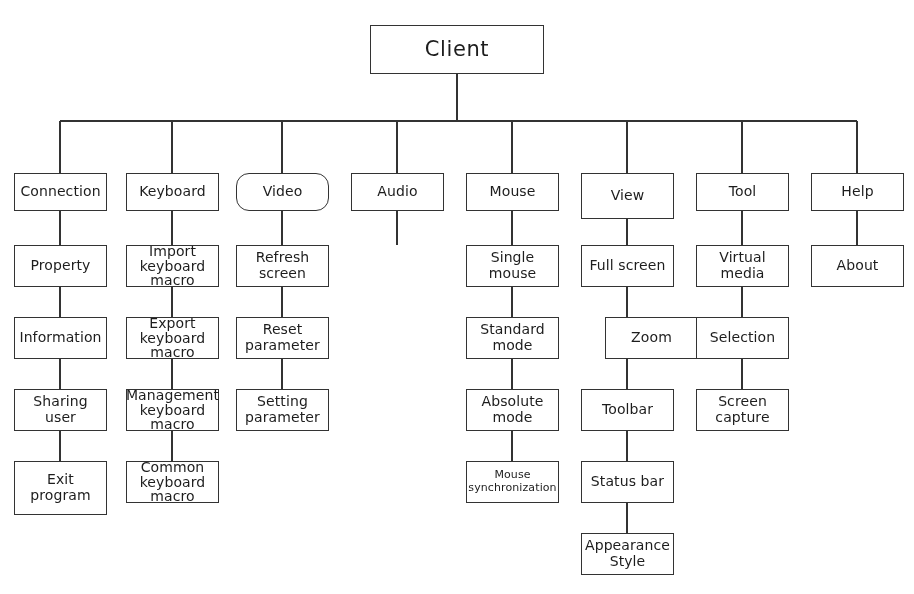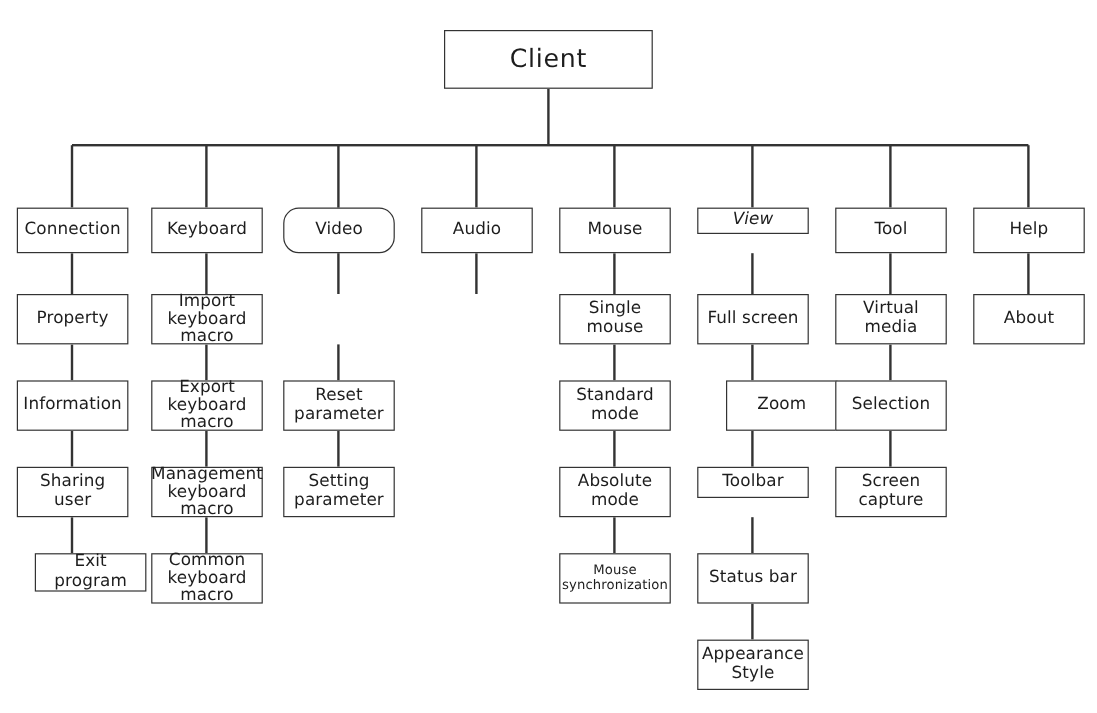--- a/index.html
+++ b/index.html
@@ -63,21 +63,21 @@
     <div class="edge h" style="left: 60px; top: 120.2px; width: 797px;"></div>
     <div class="edge v" style="left: 59.2px; top: 121px; height: 52px;"></div>
     <div class="node" style="left: 14px; top: 173px; width: 93px; height: 38px;">Connection</div>
     <div class="edge v" style="left: 59.2px; top: 211px; height: 34px;"></div>
     <div class="node" style="left: 14px; top: 245px; width: 93px; height: 42px;">Property</div>
     <div class="edge v" style="left: 59.2px; top: 287px; height: 30px;"></div>
     <div class="node" style="left: 14px; top: 317px; width: 93px; height: 42px;">Information</div>
     <div class="edge v" style="left: 59.2px; top: 359px; height: 30px;"></div>
     <div class="node" style="left: 14px; top: 389px; width: 93px; height: 42px;">Sharing user</div>
     <div class="edge v" style="left: 59.2px; top: 431px; height: 30px;"></div>
-    <div class="node" style="left: 14px; top: 461px; width: 93px; height: 32px; margin-left: 15px;">Exit
+    <div class="node" style="left: 14px; top: 461px; width: 93px; height: 54px;">Exit
 program</div>
     <div class="edge v" style="left: 171.2px; top: 121px; height: 52px;"></div>
     <div class="node" style="left: 126px; top: 173px; width: 93px; height: 38px;">Keyboard</div>
     <div class="edge v" style="left: 171.2px; top: 211px; height: 34px;"></div>
     <div class="node  tight" style="left: 126px; top: 245px; width: 93px; height: 42px;">Import
 keyboard
 macro</div>
     <div class="edge v" style="left: 171.2px; top: 287px; height: 30px;"></div>
     <div class="node  tight" style="left: 126px; top: 317px; width: 93px; height: 42px;">Export
 keyboard
@@ -86,20 +86,22 @@
     <div class="node  tight" style="left: 126px; top: 389px; width: 93px; height: 42px;">Management
 keyboard
 macro</div>
     <div class="edge v" style="left: 171.2px; top: 431px; height: 30px;"></div>
     <div class="node  tight" style="left: 126px; top: 461px; width: 93px; height: 42px;">Common
 keyboard
 macro</div>
     <div class="edge v" style="left: 281.2px; top: 121px; height: 52px;"></div>
     <div class="node" style="left: 236px; top: 173px; width: 93px; height: 38px; border-radius: 13px;">Video</div>
     <div class="edge v" style="left: 281.2px; top: 211px; height: 34px;"></div>
+    <div class="node" style="left: 236px; top: 245px; width: 93px; height: 42px;">Refresh
+screen</div>
     <div class="edge v" style="left: 281.2px; top: 287px; height: 30px;"></div>
     <div class="node" style="left: 236px; top: 317px; width: 93px; height: 42px;">Reset
 parameter</div>
     <div class="edge v" style="left: 281.2px; top: 359px; height: 30px;"></div>
     <div class="node" style="left: 236px; top: 389px; width: 93px; height: 42px;">Setting
 parameter</div>
     <div class="edge v" style="left: 396.2px; top: 121px; height: 52px;"></div>
     <div class="node" style="left: 351px; top: 173px; width: 93px; height: 38px;">Audio</div>
     <div class="edge v" style="left: 396.2px; top: 211px; height: 34px;"></div>
     <div class="edge v" style="left: 511.2px; top: 121px; height: 52px;"></div>
@@ -110,27 +112,27 @@
     <div class="edge v" style="left: 511.2px; top: 287px; height: 30px;"></div>
     <div class="node" style="left: 466px; top: 317px; width: 93px; height: 42px;">Standard
 mode</div>
     <div class="edge v" style="left: 511.2px; top: 359px; height: 30px;"></div>
     <div class="node" style="left: 466px; top: 389px; width: 93px; height: 42px;">Absolute
 mode</div>
     <div class="edge v" style="left: 511.2px; top: 431px; height: 30px;"></div>
     <div class="node small" style="left: 466px; top: 461px; width: 93px; height: 42px;">Mouse
 synchronization</div>
     <div class="edge v" style="left: 626.2px; top: 121px; height: 52px;"></div>
-    <div class="node" style="left: 581px; top: 173px; width: 93px; height: 22px; font-style: italic;">View</div>
+    <div class="node" style="left: 581px; top: 173px; width: 93px; height: 46px;">View</div>
     <div class="edge v" style="left: 626.2px; top: 211px; height: 34px;"></div>
     <div class="node" style="left: 581px; top: 245px; width: 93px; height: 42px;">Full screen</div>
     <div class="edge v" style="left: 626.2px; top: 287px; height: 30px;"></div>
     <div class="node" style="left: 605px; top: 317px; width: 93px; height: 42px;">Zoom</div>
     <div class="edge v" style="left: 626.2px; top: 359px; height: 30px;"></div>
-    <div class="node" style="left: 581px; top: 389px; width: 93px; height: 26px;">Toolbar</div>
+    <div class="node" style="left: 581px; top: 389px; width: 93px; height: 42px;">Toolbar</div>
     <div class="edge v" style="left: 626.2px; top: 431px; height: 30px;"></div>
     <div class="node" style="left: 581px; top: 461px; width: 93px; height: 42px;">Status bar</div>
     <div class="edge v" style="left: 626.2px; top: 503px; height: 30px;"></div>
     <div class="node" style="left: 581px; top: 533px; width: 93px; height: 42px;">Appearance
 Style</div>
     <div class="edge v" style="left: 741.2px; top: 121px; height: 52px;"></div>
     <div class="node" style="left: 696px; top: 173px; width: 93px; height: 38px;">Tool</div>
     <div class="edge v" style="left: 741.2px; top: 211px; height: 34px;"></div>
     <div class="node" style="left: 696px; top: 245px; width: 93px; height: 42px;">Virtual
 media</div>

